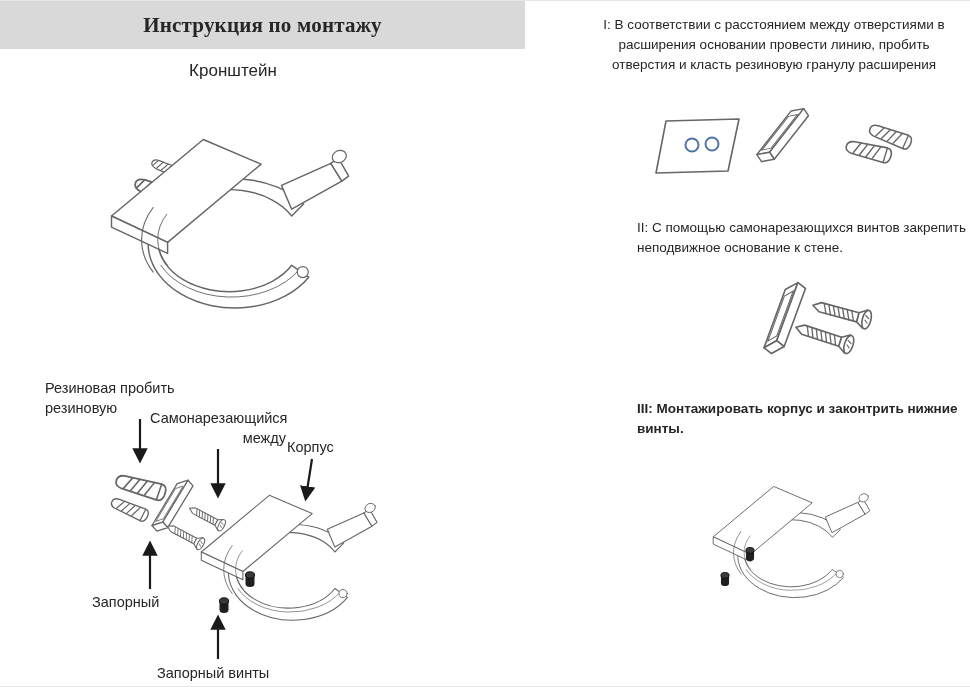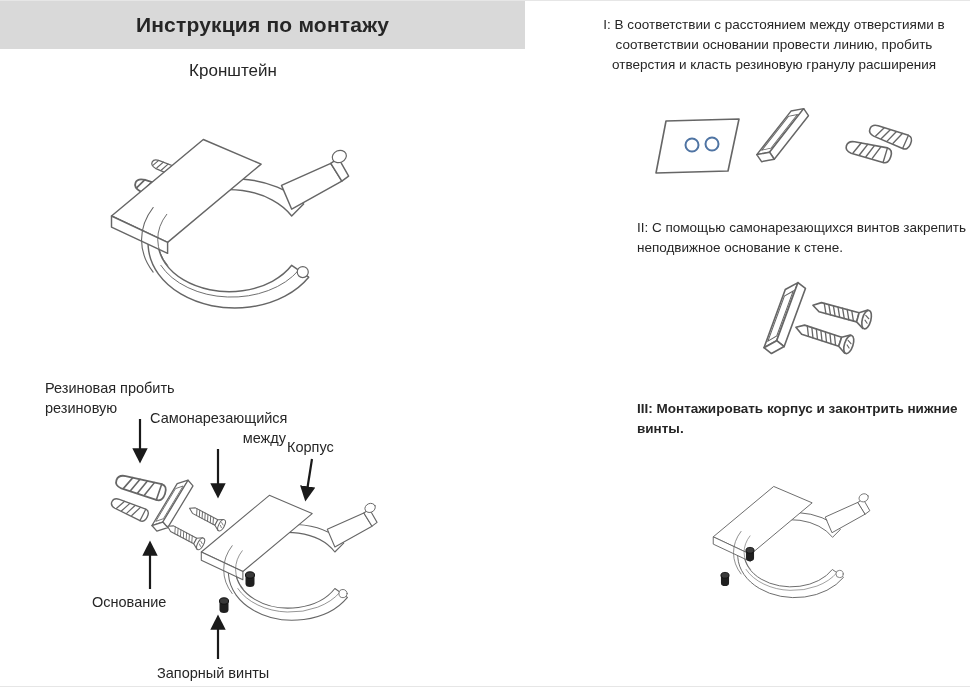--- a/index.html
+++ b/index.html
@@ -4,21 +4,21 @@
 <style>
   html,body{margin:0;padding:0;background:#fff;}
   .page{
     position:relative;width:970px;height:687px;background:#fff;overflow:hidden;
     font-family:"Liberation Sans",sans-serif;color:var(--text,#262626);
     box-sizing:border-box;border-top:1px solid #e6e6e6;border-bottom:1px solid #e6e6e6;
   }
   .header-bar{
     position:absolute;left:0;top:0;width:525px;height:48px;
     background:var(--header-bg,#d9d9d9);
-    display:flex;align-items:center;justify-content:center;
+    display:flex;align-items:center;justify-content:center;font-family:Liberation Serif, serif;
   }
   .header-bar h1{margin:0;font-size:21px;font-weight:700;letter-spacing:.2px;}
   .subtitle{position:absolute;left:128px;top:60px;width:210px;text-align:center;font-size:17px;font-weight:400;}
   .abs{position:absolute;}
   .tl{display:block;}
   .step-text{position:absolute;font-size:13.5px;line-height:20px;}
   #step1{left:602px;top:14px;width:344px;text-align:center;}
   #step2{left:637px;top:217px;width:333px;text-align:left;}
   #step3{left:637px;top:398px;width:333px;text-align:left;font-weight:bold;}
   .lbl{position:absolute;font-size:14.5px;line-height:20px;}
@@ -132,26 +132,26 @@
 
   <div class="lbl" id="lbl-dowel">
     <span class="tl">Резиновая пробить</span>
     <span class="tl">резиновую</span>
   </div>
   <div class="lbl" id="lbl-screw">
     <span class="tl">Самонарезающийся</span>
     <span class="tl">между</span>
   </div>
   <div class="lbl" id="lbl-korpus">Корпус</div>
-  <div class="lbl" id="lbl-osnovanie">Основание</div>
+  <div class="lbl" id="lbl-osnovanie">Запорный</div>
   <div class="lbl" id="lbl-zaporny">Запорный винты</div>
 
   <div class="step-text" id="step1">
     <span class="tl">I: В соответствии с расстоянием между отверстиями в</span>
-    <span class="tl">соответствии основании провести линию, пробить</span>
+    <span class="tl">расширения основании провести линию, пробить</span>
     <span class="tl">отверстия и класть резиновую гранулу расширения</span>
   </div>
   <svg id="step1-svg" class="abs" viewBox="0 0 320 110">
     <use href="#sym-holeplate" transform="translate(16,18)"></use>
     <use href="#sym-base" transform="translate(113,48) rotate(-34) scale(0.85)"></use>
     <use href="#sym-dowel" transform="translate(248,55) rotate(17) scale(0.95)"></use>
     <use href="#sym-dowel" transform="translate(268,42) rotate(24) scale(0.9)"></use>
   </svg>
 
   <div class="step-text" id="step2">

